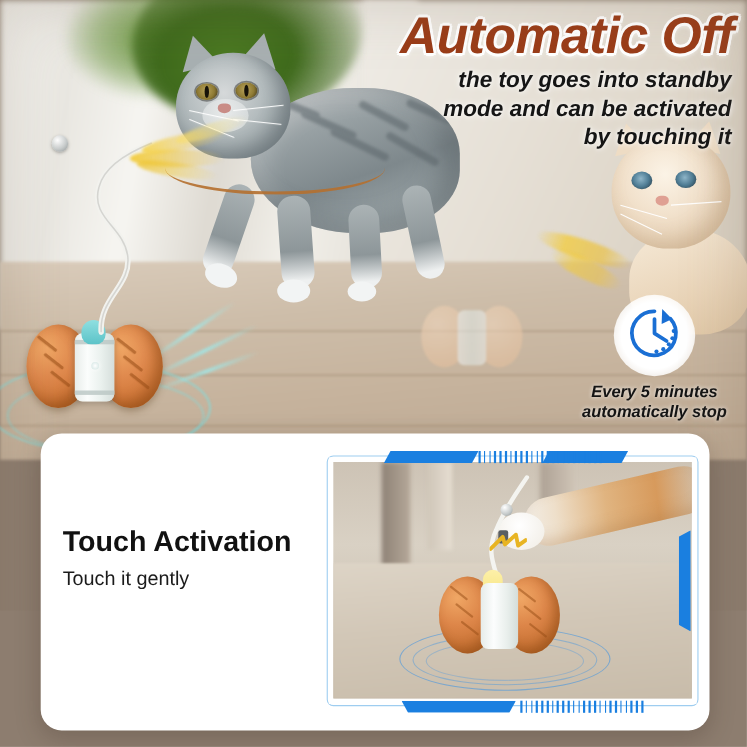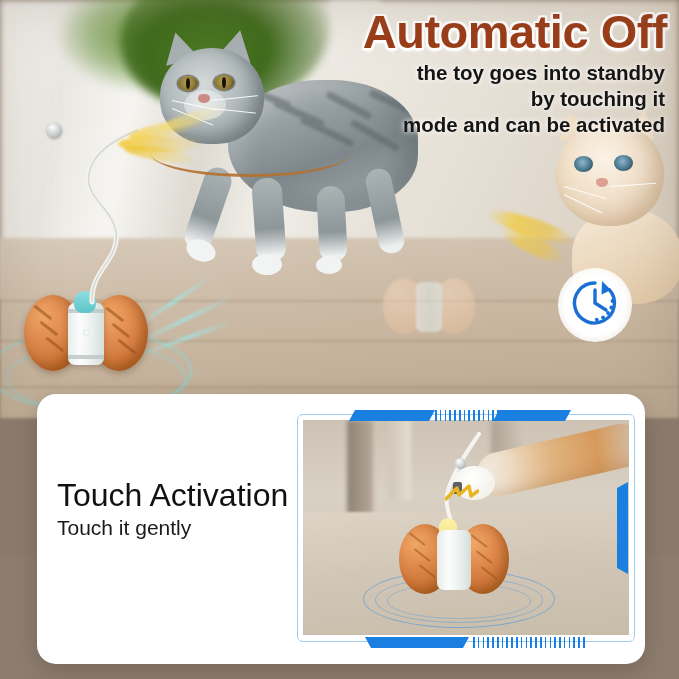--- a/index.html
+++ b/index.html
@@ -1,20 +1,20 @@
 <!DOCTYPE html>
 <html><head>
 <meta charset="utf-8">
 <style>
   html,body{margin:0;padding:0;background:#fff;}
   body{font-family:"Liberation Sans",sans-serif;}
   #page{position:relative;width:679px;height:679px;overflow:hidden;background:#8d7d6f;}
 
   
-  .scene{position:absolute;left:0;top:0;width:679px;height:555px;overflow:hidden;}
+  .scene{position:absolute;left:0;top:0;width:679px;height:555px;overflow:hidden;font-style:italic;}
   .bg-curtain{position:absolute;left:0;top:0;width:380px;height:300px;
     background:linear-gradient(100deg,#f3f2ee 0%,#e9e7e1 18%,#f6f5f1 34%,#dedad2 52%,#f2f0ea 70%,#ddd8cf 100%);
     filter:blur(3px);}
   .bg-wall{position:absolute;left:330px;top:0;width:349px;height:300px;
     background:linear-gradient(115deg,#efece6 0%,#e6e0d6 40%,#ded6c9 70%,#d5ccbd 100%);filter:blur(3px);}
   .bg-plant{position:absolute;left:120px;top:-40px;width:210px;height:150px;
     background:radial-gradient(ellipse at 40% 60%,#4c7a22 0%,#3f6a1c 35%,rgba(70,110,35,.5) 62%,rgba(160,180,130,0) 78%);
     filter:blur(4px);border-radius:50%;transform:rotate(-8deg);}
   .bg-plant2{position:absolute;left:60px;top:-20px;width:150px;height:110px;
     background:radial-gradient(ellipse at 60% 50%,#5a8a2a 0%,rgba(90,138,42,.45) 50%,rgba(90,138,42,0) 75%);
@@ -130,22 +130,22 @@
   .clock-badge{position:absolute;left:558px;top:268px;width:74px;height:74px;border-radius:50%;
     background:radial-gradient(circle,#ffffff 58%,rgba(255,255,255,.72) 80%,rgba(255,255,255,0) 100%);
     display:flex;align-items:center;justify-content:center;}
   .clock-cap{position:absolute;left:520px;top:348px;width:150px;text-align:center;
     font-size:15px;font-weight:bold;color:#141414;line-height:1.22;
     text-shadow:0 0 4px rgba(255,255,255,.9);}
 
   
   .panel{position:absolute;left:37px;top:394px;width:608px;height:270px;background:#fff;border-radius:19px;
     box-shadow:0 6px 22px rgba(60,45,35,.28);}
-  .panel-title{position:absolute;left:57px;top:477px;font-size:32px;font-weight:normal;color:#111;}
-  .panel-l1{position:absolute;left:57px;top:516px;font-size:21px;color:#1b1b1b;}
+  .panel-title{position:absolute;left:57px;top:477px;font-size:26px;font-weight:bold;color:#111;}
+  .panel-l1{position:absolute;left:57px;top:516px;font-size:18px;color:#1b1b1b;}
   .panel-l2{position:absolute;left:57px;top:549px;font-size:21px;color:#1b1b1b;}
 
   
   .inset{position:absolute;left:297px;top:406px;width:348px;height:248px;}
   .inset-photo{position:absolute;left:6px;top:14px;width:326px;height:215px;overflow:hidden;
     background:linear-gradient(180deg,#cdc3b5 0%,#d9d1c4 35%,#cfc5b6 62%,#c4b8a6 100%);}
   .ip-legA{position:absolute;left:44px;top:0;width:26px;height:96px;background:linear-gradient(90deg,#8e8276,#b5a899);filter:blur(2px);}
   .ip-legB{position:absolute;left:86px;top:0;width:22px;height:80px;background:linear-gradient(90deg,#cfc6b8,#e6ded2);filter:blur(2px);}
   .ip-legC{position:absolute;left:188px;top:0;width:30px;height:60px;background:linear-gradient(90deg,#ada194,#cdc2b4);filter:blur(2.5px);}
   .ip-floor{position:absolute;left:0;top:92px;width:326px;height:123px;
@@ -294,38 +294,42 @@
       <div class="fm" style="left:6px;top:30px;width:74px;height:13px;background:linear-gradient(100deg,rgba(238,198,55,.85),rgba(238,198,55,0));transform:rotate(9deg)"></div>
       <div class="fm" style="left:40px;top:-6px;width:70px;height:12px;background:linear-gradient(85deg,rgba(248,222,110,.75),rgba(248,222,110,0));transform:rotate(-18deg)"></div>
     </div>
 
     <div class="feather-a" style="left:486px;top:218px;transform:rotate(18deg);opacity:.75"></div>
     <div class="feather-a" style="left:498px;top:236px;width:70px;transform:rotate(26deg);opacity:.6"></div>
 
     <div class="headline">Automatic Off</div>
     <div class="subhead">
       <div>the toy goes into standby</div>
+      <div>mode and can be activated</div>
       <div>by touching it</div>
-      <div>mode and can be activated</div>
     </div>
 
     <div class="clock-badge">
       <span>
         <svg width="52" height="52" viewBox="0 0 52 52">
           <path d="M26 6 A20 20 0 1 0 40.5 12.8" stroke="#1a6fd4" stroke-width="3.4" fill="none" stroke-linecap="round"></path>
           <path d="M33 4 L42 13 L32.5 17.5 Z" fill="#1a6fd4"></path>
           <circle cx="43.5" cy="24" r="1.9" fill="#1a6fd4"></circle>
           <circle cx="42.3" cy="30.5" r="1.9" fill="#1a6fd4"></circle>
           <circle cx="39" cy="36" r="1.9" fill="#1a6fd4"></circle>
           <circle cx="34" cy="40.4" r="1.9" fill="#1a6fd4"></circle>
           <circle cx="27.8" cy="42.6" r="1.9" fill="#1a6fd4"></circle>
           <path d="M26 13 L26 26 L37 33" stroke="#1a6fd4" stroke-width="3.4" fill="none" stroke-linecap="round" stroke-linejoin="round"></path>
         </svg>
       </span>
     </div>
+    <div class="clock-cap">
+      <div>Every 5 minutes</div>
+      <div>automatically stop</div>
+    </div>
 
     <div class="scene-shadow"></div>
   </div>
 
   <div class="panel"></div>
   <div class="panel-title">Touch Activation</div>
   <div class="panel-l1">Touch it gently</div>
 
   <div class="inset">
 

